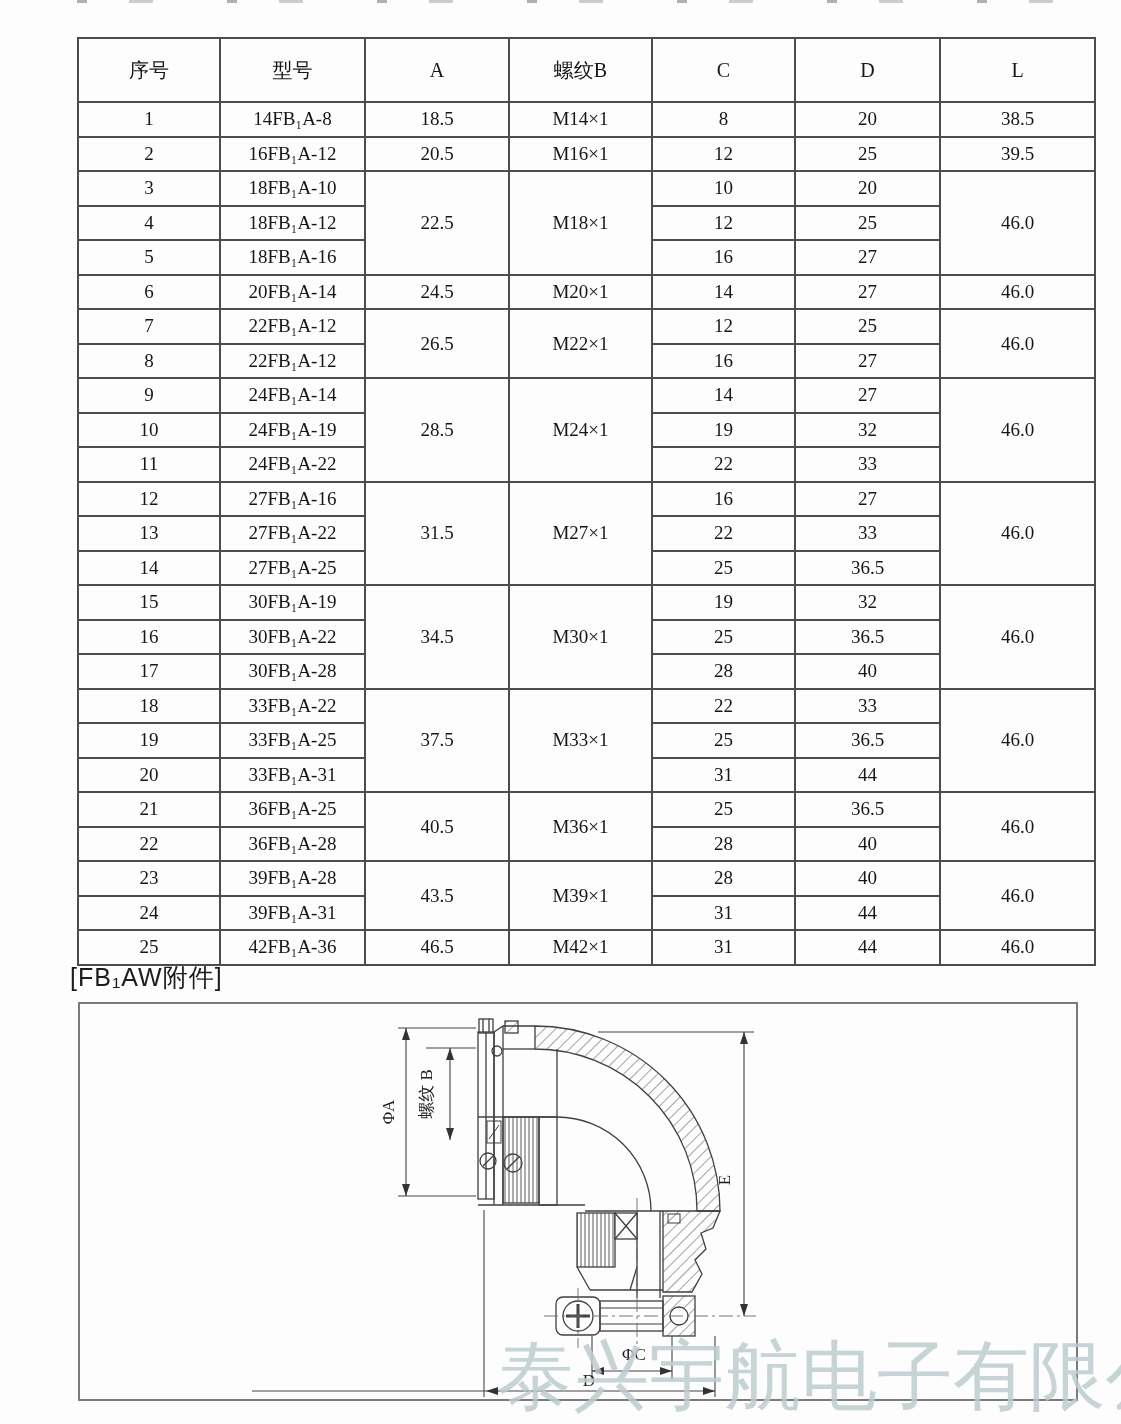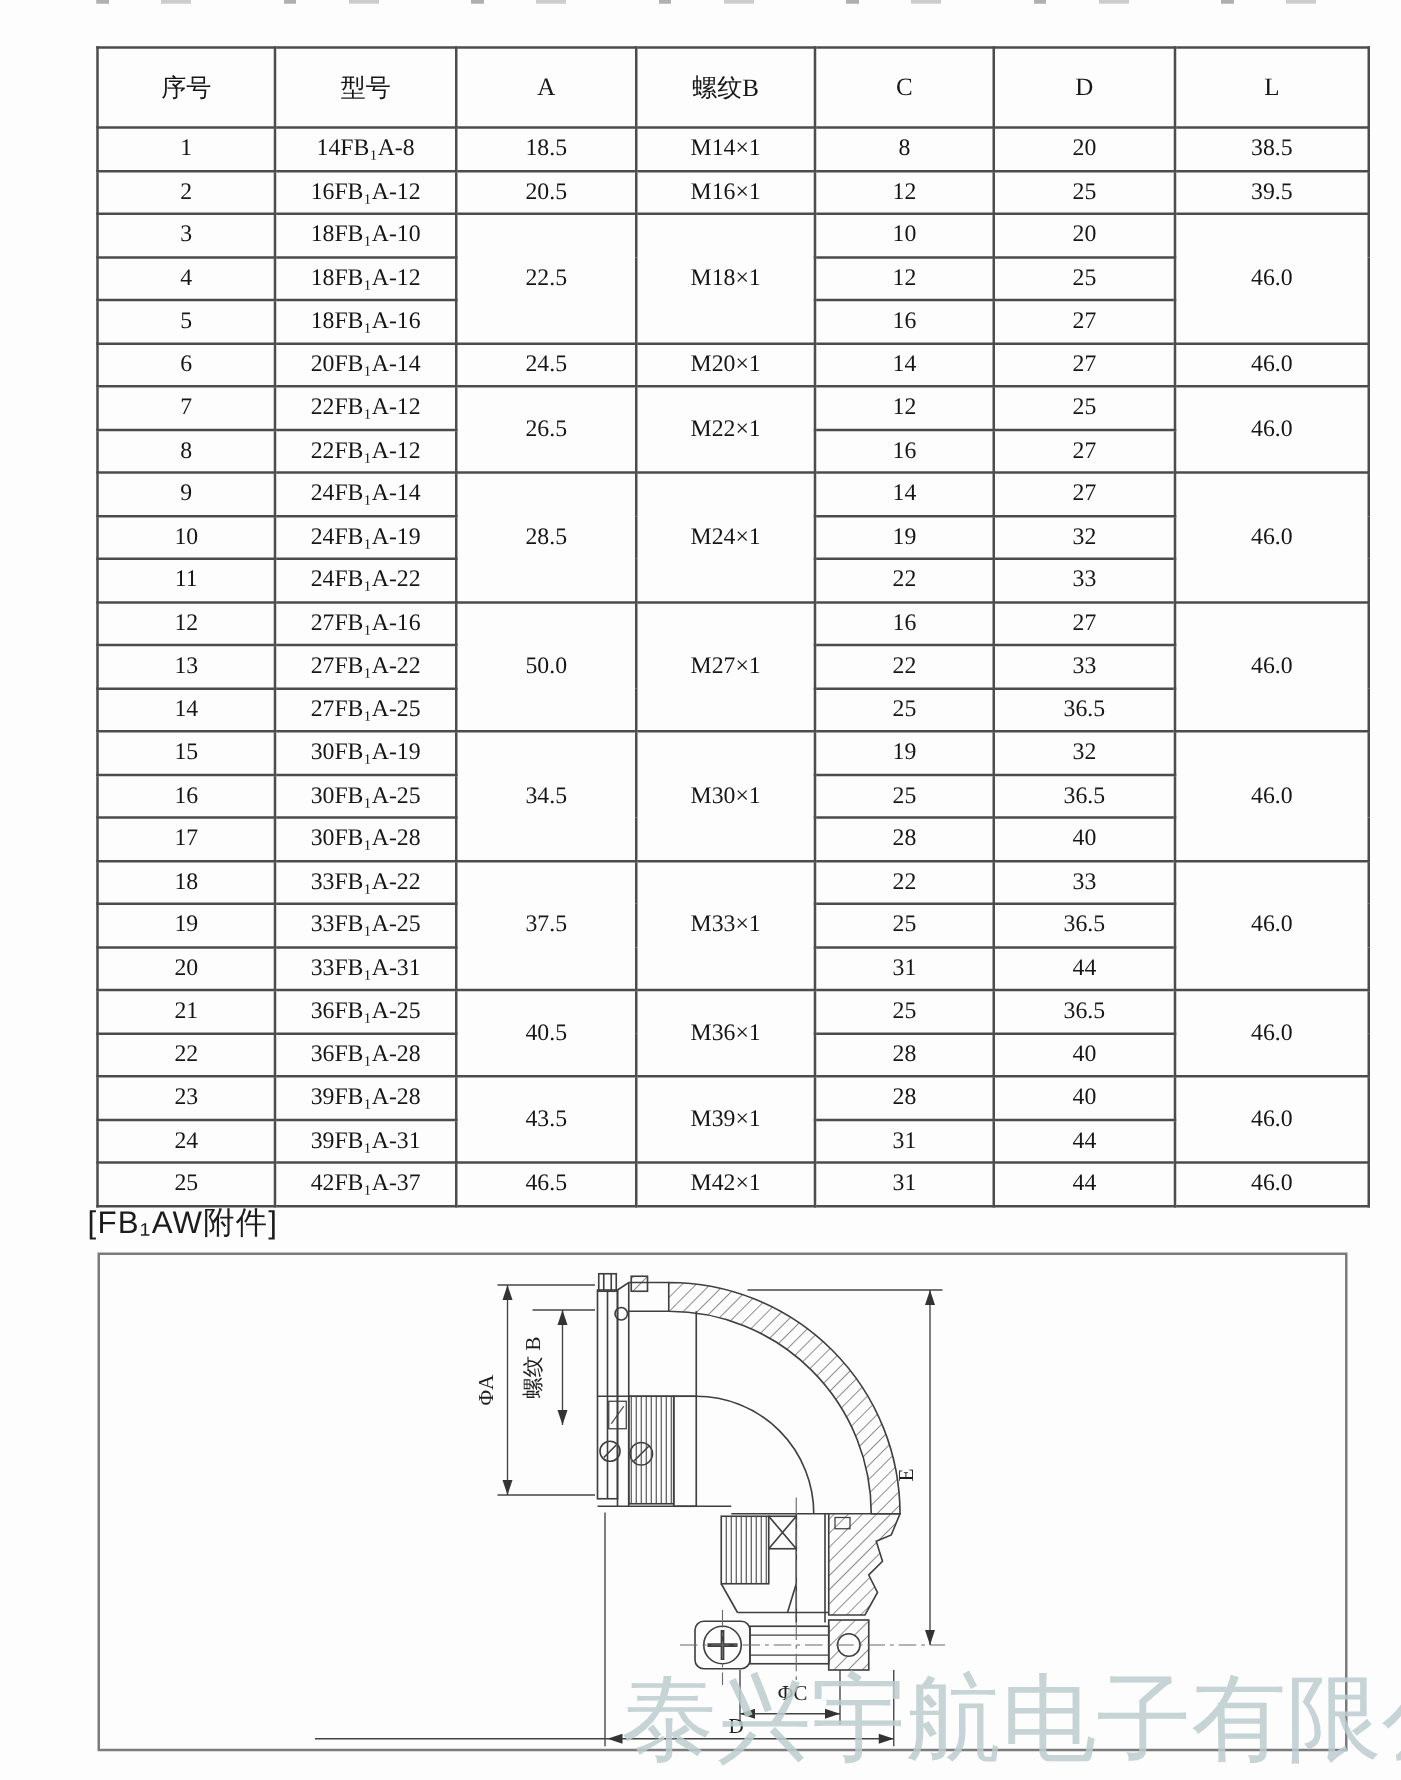--- a/index.html
+++ b/index.html
@@ -159,21 +159,21 @@
         </tr>
         <tr>
           <td>11</td>
           <td>24FB₁A-22</td>
           <td>22</td>
           <td>33</td>
         </tr>
         <tr>
           <td>12</td>
           <td>27FB₁A-16</td>
-          <td rowspan="3">50.0</td>
+          <td rowspan="3">31.5</td>
           <td rowspan="3">M27×1</td>
           <td>16</td>
           <td>27</td>
           <td rowspan="3">46.0</td>
         </tr>
         <tr>
           <td>13</td>
           <td>27FB₁A-22</td>
           <td>22</td>
           <td>33</td>
@@ -188,21 +188,21 @@
           <td>15</td>
           <td>30FB₁A-19</td>
           <td rowspan="3">34.5</td>
           <td rowspan="3">M30×1</td>
           <td>19</td>
           <td>32</td>
           <td rowspan="3">46.0</td>
         </tr>
         <tr>
           <td>16</td>
-          <td>30FB₁A-25</td>
+          <td>30FB₁A-22</td>
           <td>25</td>
           <td>36.5</td>
         </tr>
         <tr>
           <td>17</td>
           <td>30FB₁A-28</td>
           <td>28</td>
           <td>40</td>
         </tr>
         <tr>
@@ -251,21 +251,21 @@
           <td rowspan="2">46.0</td>
         </tr>
         <tr>
           <td>24</td>
           <td>39FB₁A-31</td>
           <td>31</td>
           <td>44</td>
         </tr>
         <tr>
           <td>25</td>
-          <td>42FB₁A-37</td>
+          <td>42FB₁A-36</td>
           <td>46.5</td>
           <td>M42×1</td>
           <td>31</td>
           <td>44</td>
           <td>46.0</td>
         </tr>
       </tbody>
   </table>
 
   <div class="section-label">[FB₁AW附件]</div>

